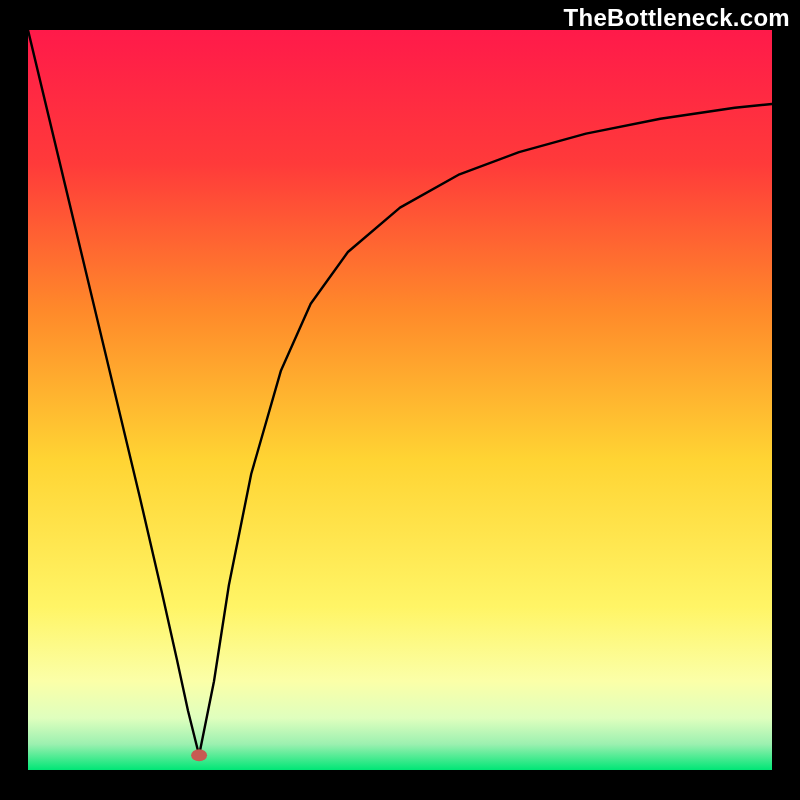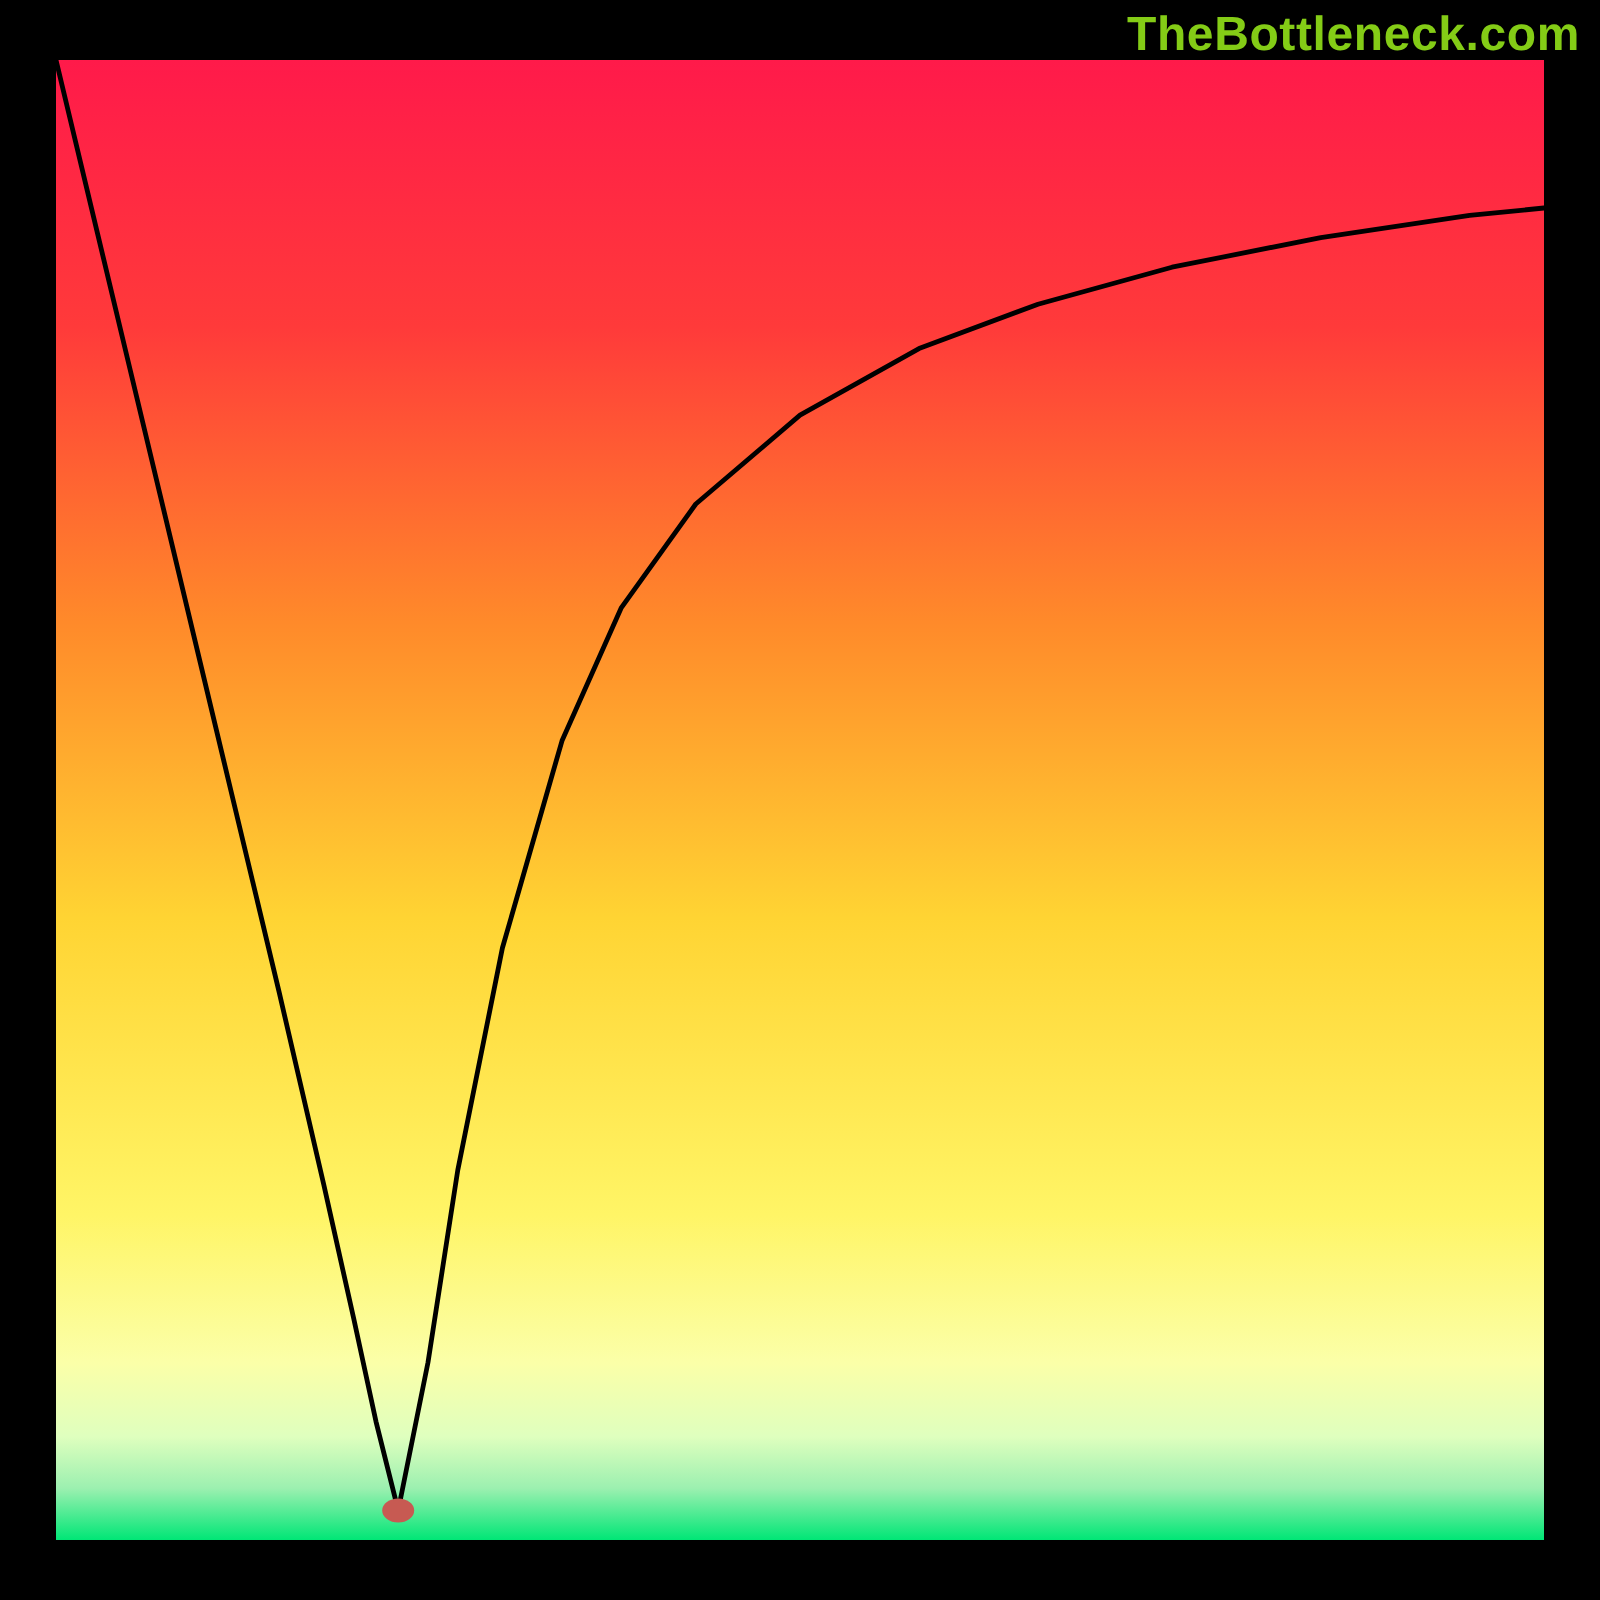--- a/index.html
+++ b/index.html
@@ -20,21 +20,21 @@
     position: absolute;
     left: 28px;
     top: 30px;
     width: 744px;
     height: 740px;
   }
   .watermark {
     position: absolute;
     top: 4px;
     right: 10px;
-    color: #84cc16;
+    color: #ffffff;
     font-size: 24px;
     font-weight: 600;
     letter-spacing: 0.3px;
     user-select: none;
   }
   svg { display: block; }
 </style>
 </head>
 <body>
 

